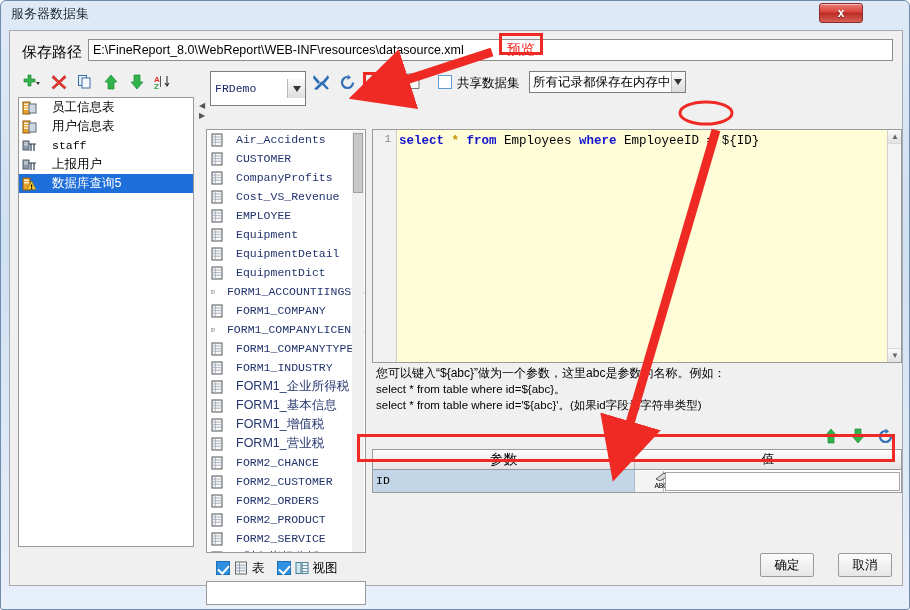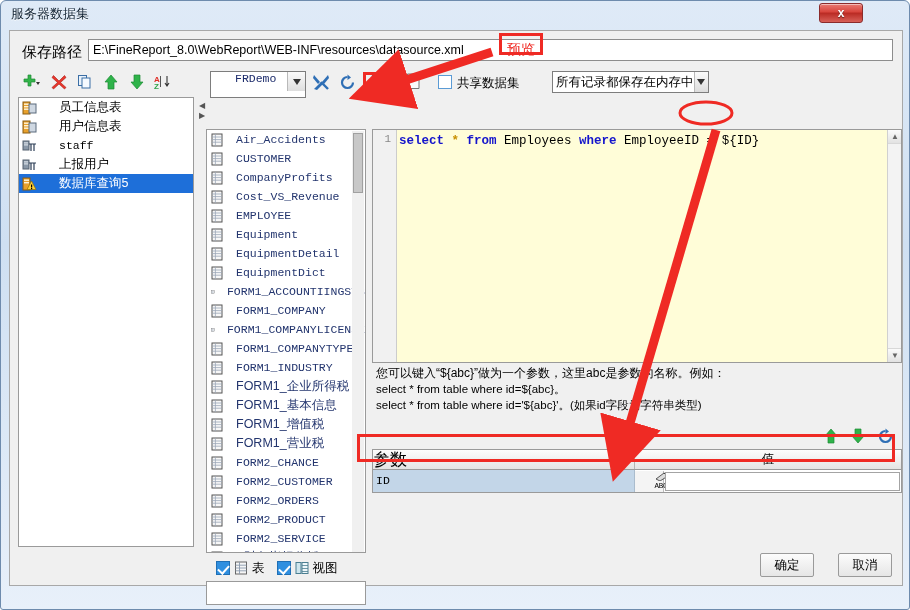--- a/index.html
+++ b/index.html
@@ -76,26 +76,26 @@
   #tree-panel {
     position:absolute; left:8px; top:66px; width:176px; height:450px;
     background:#fff; border:1px solid #9a9a9a;
     overflow:hidden;
   }
   .tree-item {
     height:19px; display:flex; align-items:center; padding-left:3px;
     font-size:12.5px; color:#000; cursor:pointer; white-space:nowrap;
   }
   .tree-item.sel { background:#1e6fd9; color:#fff; }
-  .tree-item .tlabel { margin-left:22px; }
+  .tree-item .tlabel { margin-left:15px; }
   .mono { font-family:"Liberation Mono", monospace; font-size:11.5px; }
   #ds-combo {
-    position:absolute; left:200px; top:40px; width:96px; height:27px;
+    position:absolute; left:200px; top:40px; width:96px; height:35px;
     background:#fff; border:1px solid #7d7d7d;
-    display:flex; align-items:flex-start;padding-left:20px;
+    display:flex; align-items:center;
   }
   #ds-combo .val {
     flex:1; padding-left:4px; font-family:"Liberation Mono", monospace;
     font-size:11.5px; color:#1c2b6b; white-space:nowrap; overflow:hidden;
   }
   #ds-combo .arrow {
     width:18px; height:19px; border-left:1px solid #b9b9b9;
     background:linear-gradient(to bottom,#fafafa,#dedede);
     display:flex; align-items:center; justify-content:center;
   }
@@ -188,21 +188,21 @@
   #param-table {
     position:absolute; left:362px; top:418px; width:530px; height:44px;
     border:1px solid #9a9a9a; background:#fff;
   }
   #ph {
     display:flex; height:20px;
     background:linear-gradient(to bottom,#fdfdfd,#e4e4e4);
     border-bottom:1px solid #9a9a9a;
   }
   #ph .c1 { width:262px; border-right:1px solid #b4b4b4;
-            text-align:left; line-height:19px; font-size:17px; }
+            text-align:center; line-height:19px; font-size:14px; }
   #ph .c2 { flex:1; text-align:center; line-height:19px; font-size:12.5px; }
   #pr { display:flex; height:22px; }
   #pr .c1 {
     width:262px; background:#c3d6e8; border-right:1px solid #aabccd;
     font-family:"Liberation Mono", monospace; font-size:11.5px;
     line-height:21px; padding-left:3px; color:#000;
   }
   #pr .c2 { flex:1; display:flex; align-items:center; background:#fff; }
   #abc-btn {
     width:26px; height:21px; border-right:1px solid #bbb;
@@ -381,21 +381,21 @@
     <div class="tbtn" style="position:absolute;left:392px;top:38px;width:22px;height:24px">
       <svg width="15" height="18" viewBox="0 0 15 18">
         <path d="M1.5 2 h8 l3.5 3.5 v11 h-11.5 z" fill="#fafafa" stroke="#777" stroke-width="1"></path>
         <path d="M9.5 2 v3.5 h3.5" fill="none" stroke="#777" stroke-width="1"></path>
       </svg>
     </div>
 
     <div style="position:absolute;left:428px;top:44px;width:14px;height:14px" class="cbx"></div>
     <div style="position:absolute;left:447px;top:44px;font-size:12.5px;color:#000">共享数据集</div>
 
-    <div style="position:absolute;left:542px;top:40px;width:157px;height:22px;background:#fff;border:1px solid #7d7d7d;display:flex;align-items:center">
+    <div style="position:absolute;left:519px;top:40px;width:157px;height:22px;background:#fff;border:1px solid #7d7d7d;display:flex;align-items:center">
       <div style="flex:1;padding-left:3px;font-size:12.5px;color:#000;white-space:nowrap">所有记录都保存在内存中</div>
       <div style="width:19px;height:20px;border-left:1px solid #b9b9b9;background:linear-gradient(to bottom,#fafafa,#dcdcdc);display:flex;align-items:center;justify-content:center">
         <svg width="8" height="6" viewBox="0 0 8 6">
             <path d="M0 0 h8 l-4 6 z" fill="#333"></path>
           </svg>
       </div>
     </div>
 
     <div id="table-list">
       <div id="tl-items">

